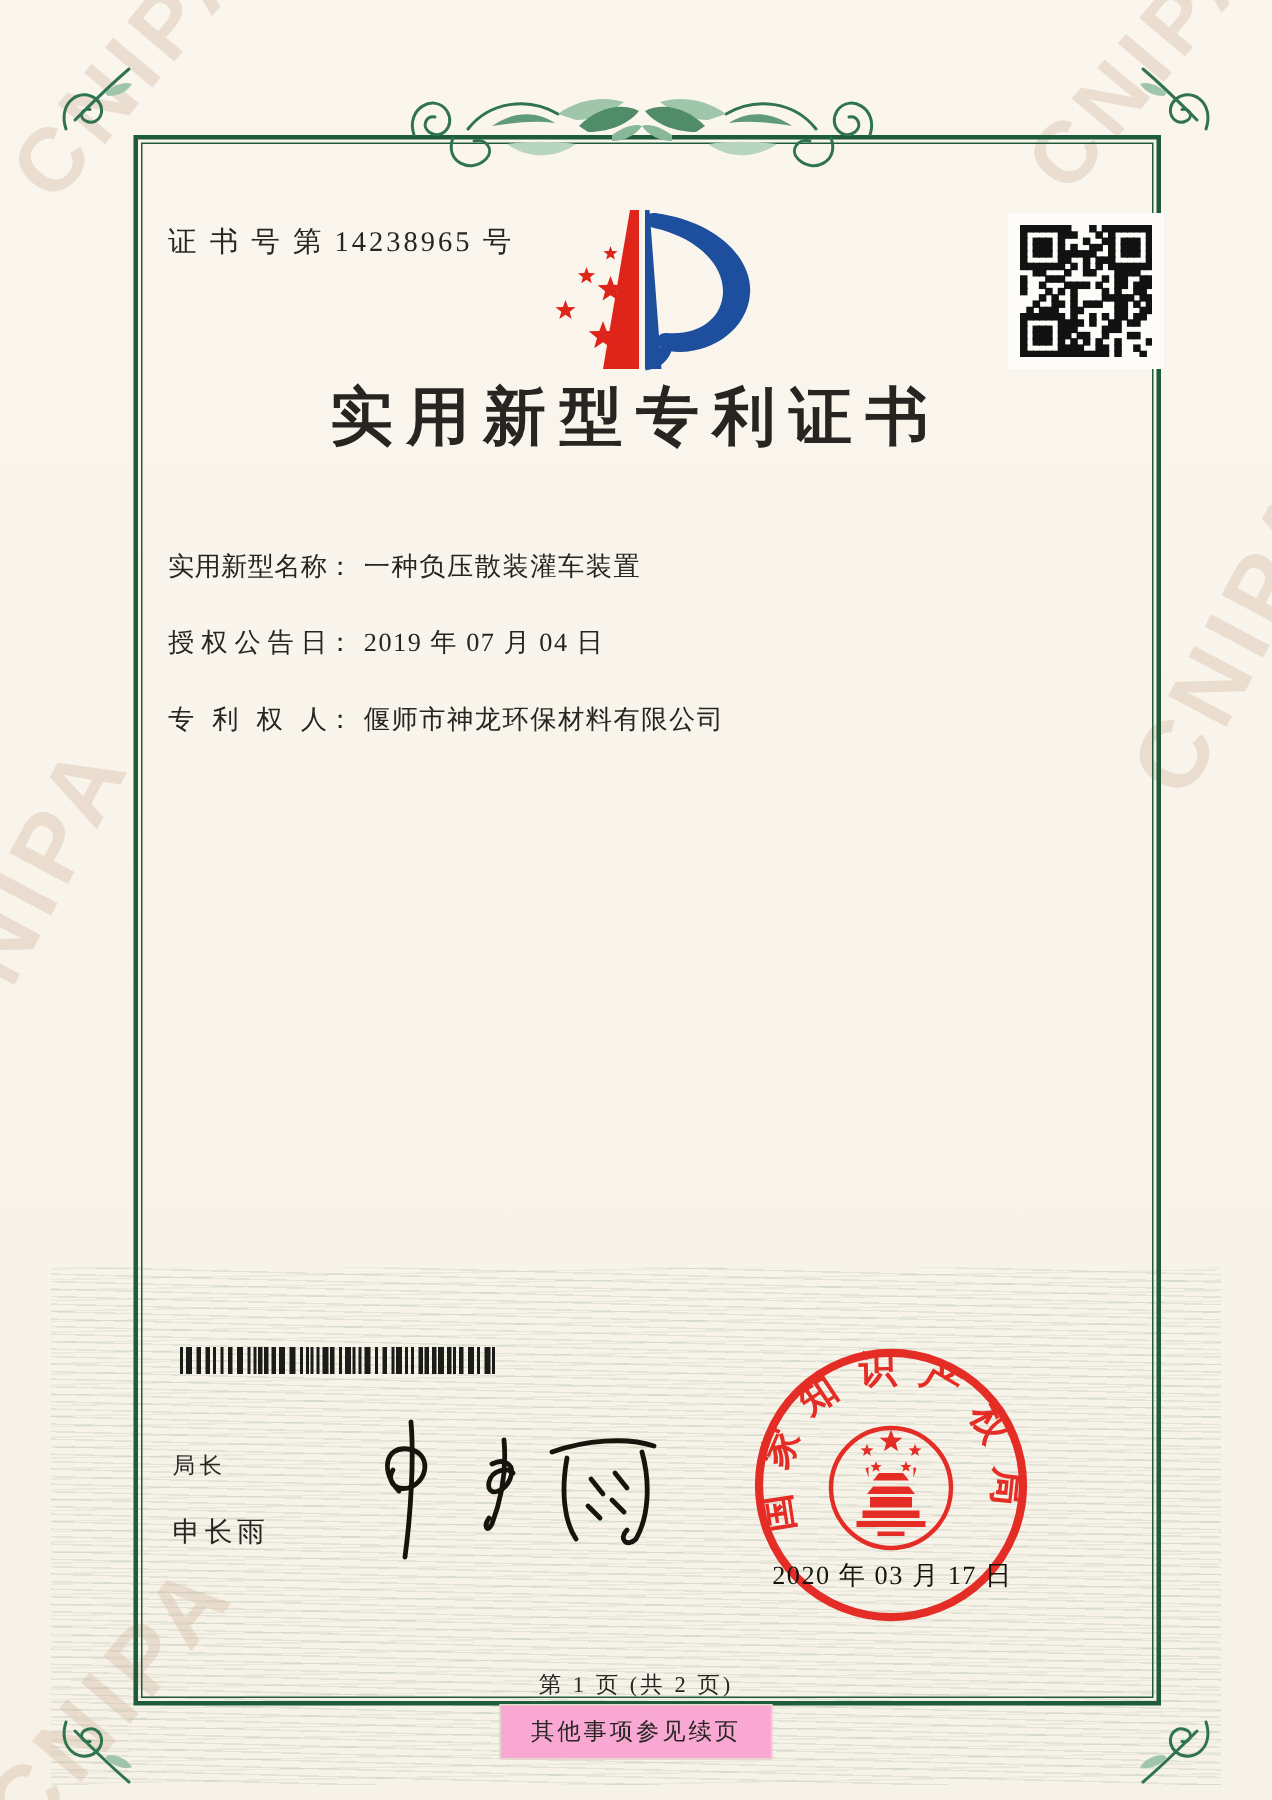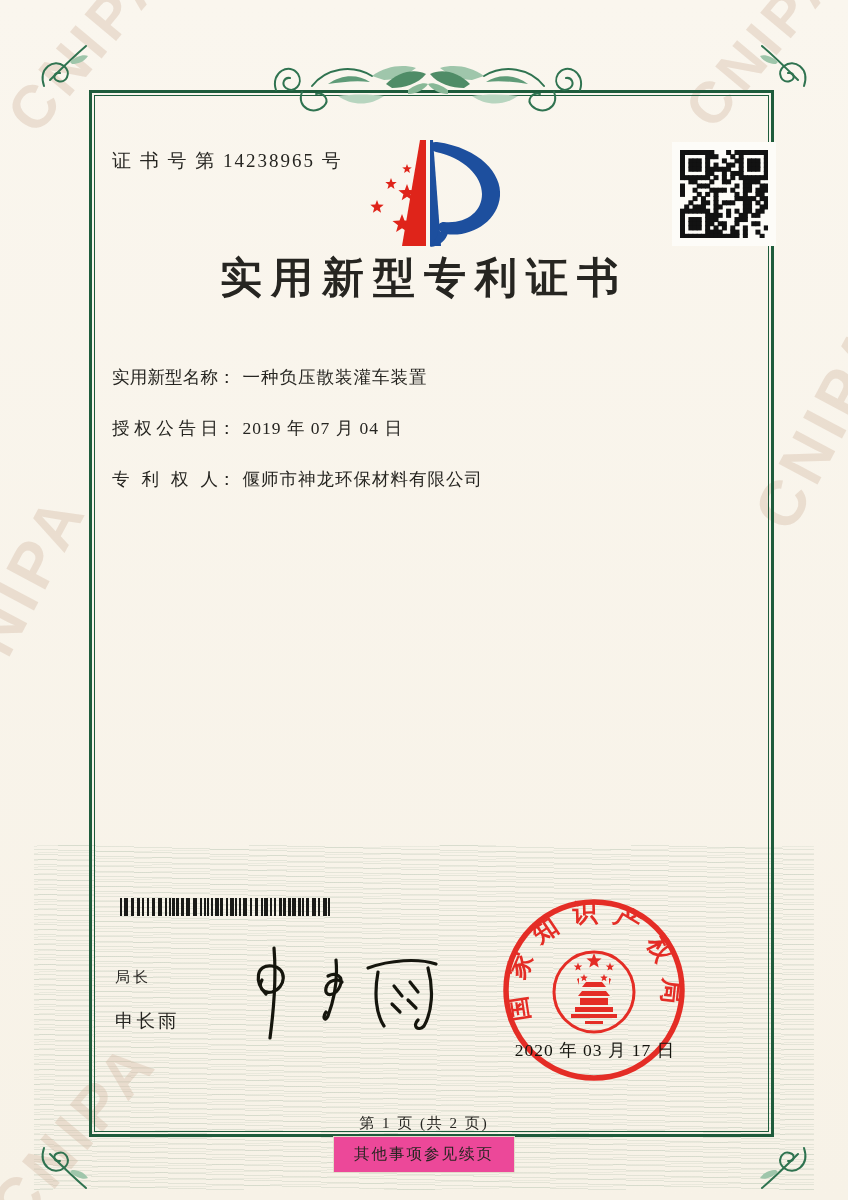--- a/index.html
+++ b/index.html
@@ -47,21 +47,21 @@
   .sig-title{position:absolute;left:115px;top:968px;font-size:15px;letter-spacing:3px;z-index:3;}
   .sig-name{position:absolute;left:115px;top:1008px;font-size:18.5px;letter-spacing:3px;z-index:3;text-align:center;}
   .signature{position:absolute;left:232px;top:942px;z-index:4;}
 
   .seal{position:absolute;left:499px;top:895px;z-index:5;opacity:0.95;}
   .seal-date{position:absolute;left:475px;top:1038px;width:240px;text-align:center;font-size:17.5px;
              letter-spacing:1px;color:#15150f;z-index:6;}
 
   .page-num{position:absolute;left:0;top:1086px;width:848px;text-align:center;font-size:15px;
             letter-spacing:2px;z-index:3;margin-top:28px;}
-  .note-box{position:absolute;left:50%;transform:translateX(-50%);top:1136px;background:#ec4899;
+  .note-box{position:absolute;left:50%;transform:translateX(-50%);top:1136px;background:#f9a8d4;
             border:1px solid #e3dbc9;padding:7px 20px;font-size:15.5px;letter-spacing:2px;z-index:3;}
 </style>
 </head>
 <body>
 
 <div class="page">
 
   <div class="wm" style="left:-18px;top:8px;font-size:60px;transform:rotate(-50deg);">CNIPA</div>
   <div class="wm" style="left:660px;top:6px;font-size:58px;transform:rotate(-50deg);">CNIPA</div>
   <div class="wm" style="left:712px;top:388px;font-size:64px;transform:rotate(-62deg);">CNIPA</div>

